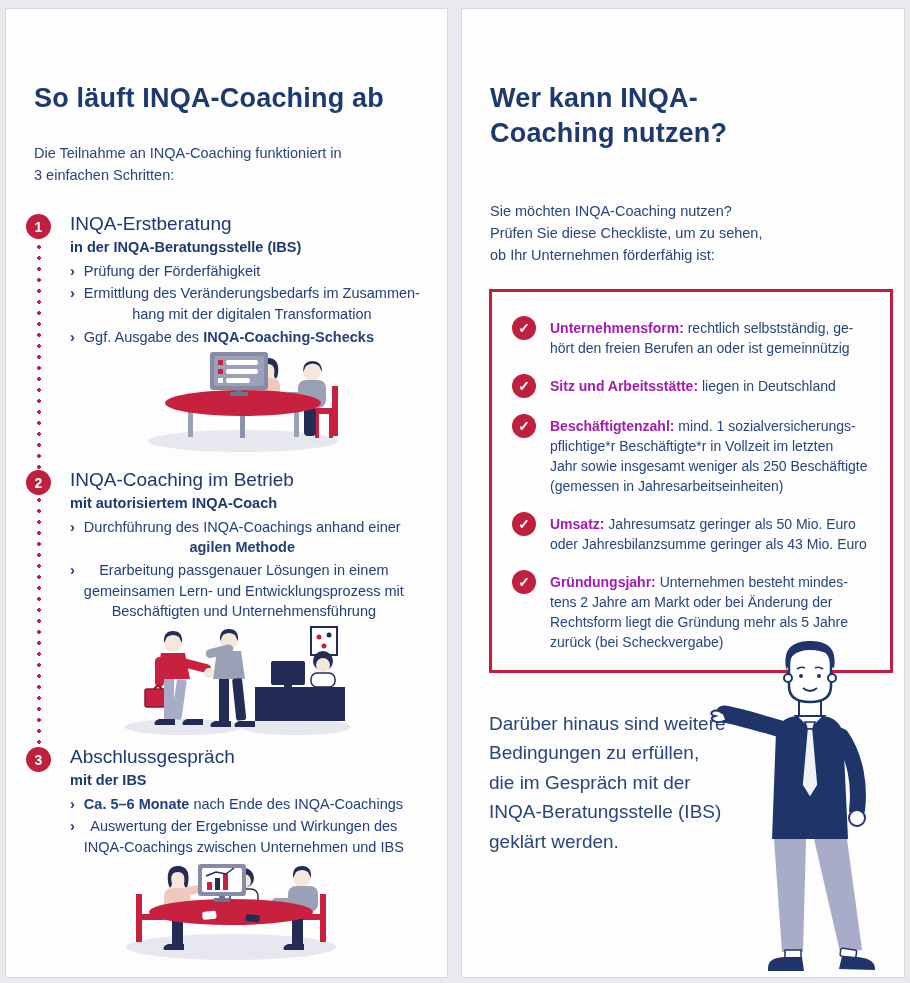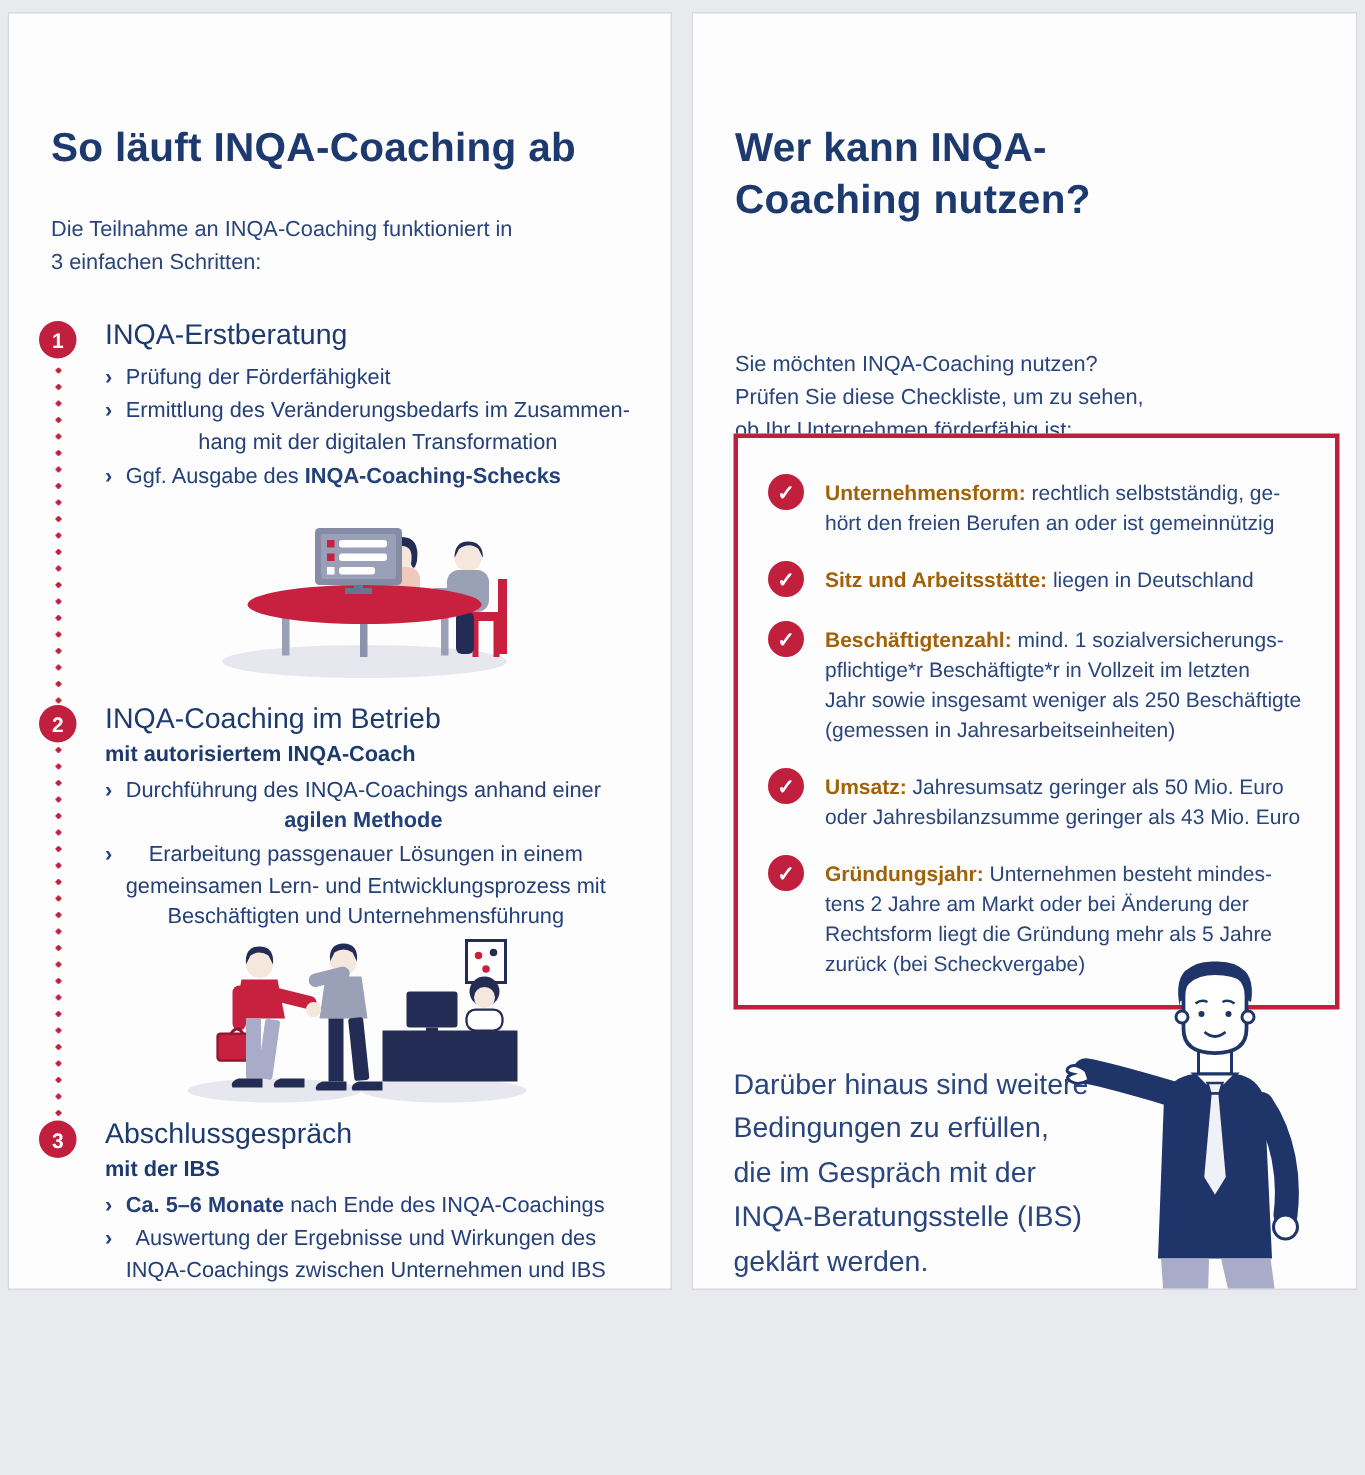--- a/index.html
+++ b/index.html
@@ -4,40 +4,40 @@
 <style>
   * { margin:0; padding:0; box-sizing:border-box; }
   html,body { width:910px; height:983px; overflow:hidden; }
   body {
     background:#e9eaed;
     font-family:"Liberation Sans", sans-serif;
     color:#24407a;
     position:relative;
   }
   .page {
-    position:absolute; top:8px; height:852px;
+    position:absolute; top:8px; height:970px;
     background:#fdfdfe; border:1px solid #d7d9de;
     overflow:hidden;
   }
   .page-left  { left:5px;   width:443px; }
   .page-right { left:461px; width:444px; }
 
   .pre { white-space:pre; }
 
   h1.page-title {
     position:absolute; left:28px; top:72px;
     font-size:27px; font-weight:700; color:#1d3a6f;
     letter-spacing:.2px; line-height:1.3; white-space:pre;
   }
   .intro {
     position:absolute; left:28px;
     font-size:14.5px; line-height:1.5; color:#29457c;
   }
   .page-left .intro { top:134px; }
-  .page-right .intro { top:192px;margin-top:32px; }
+  .page-right .intro { top:192px; }
 
   
   .dotline {
     position:absolute; left:31px; top:236px; width:4px; height:522px;
     background-image:radial-gradient(circle at 2px 2px, #c01f3e 1.7px, rgba(0,0,0,0) 1.9px);
     background-size:4px 11px; background-repeat:repeat-y;
   }
 
   .step { position:absolute; left:0; width:100%; }
   .step-1 { top:204px; } .step-2 { top:460px; } .step-3 { top:737px; }
@@ -69,21 +69,21 @@
     padding:26px 20px 0 20px; z-index:1;
   }
   .check-item { display:flex; gap:14px; }
   .gap18 { margin-top:18px; }
   .check-badge {
     flex:none; width:24px; height:24px; border-radius:50%;
     background:#c01f3e; color:#fff; font-size:14px; font-weight:700;
     display:flex; align-items:center; justify-content:center; margin-top:-2px;
   }
   .check-text { font-size:14px; line-height:20px; white-space:pre; color:#29457c; }
-  .check-text b { color:#a16207; }
+  .check-text b { color:#a21caf; }
 
   .outro {
     position:absolute; left:27px; top:700px; width:240px;
     font-size:19px; line-height:1.55; color:#29457c; z-index:1;
   }
   .consultant { position:absolute; left:248px; top:625px; z-index:2; }
 </style>
 </head>
 <body>
 
@@ -93,20 +93,21 @@
 3 einfachen Schritten:</p>
 
   <div class="dotline"></div>
 
   <div class="step step-1">
     <div class="badge">
         <span>1</span>
       </div>
     <div class="step-body">
       <h2>INQA-Erstberatung</h2>
+      <h3>in der INQA-Beratungsstelle (IBS)</h3>
       <ul class="bullets">
         <li>
             <span class="chev">›</span>
             <span class="seg"><span>Prüfung der Förderfähigkeit</span></span>
           </li>
         <li>
             <span class="chev">›</span>
             <span class="seg"><span>Ermittlung des Veränderungsbedarfs im Zusammen-
 hang mit der digitalen Transformation</span></span>
           </li>

